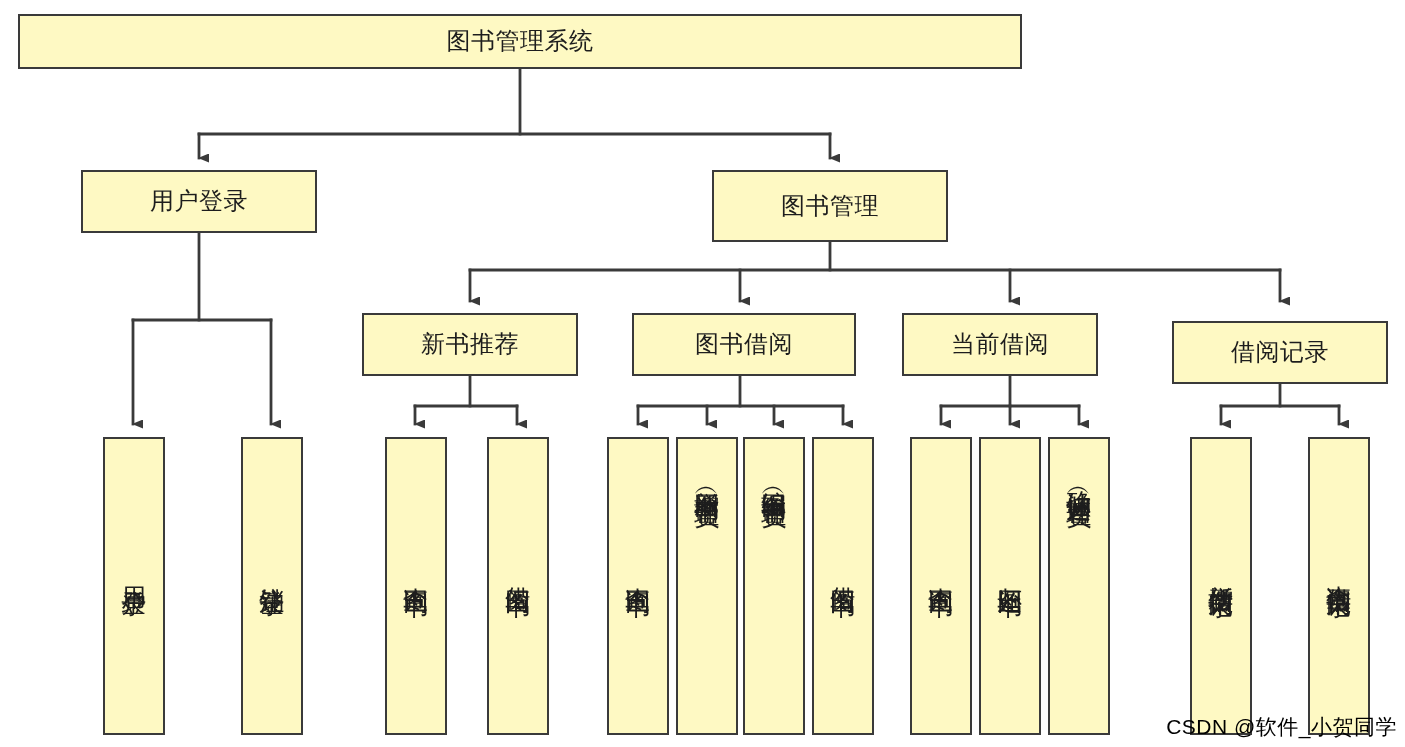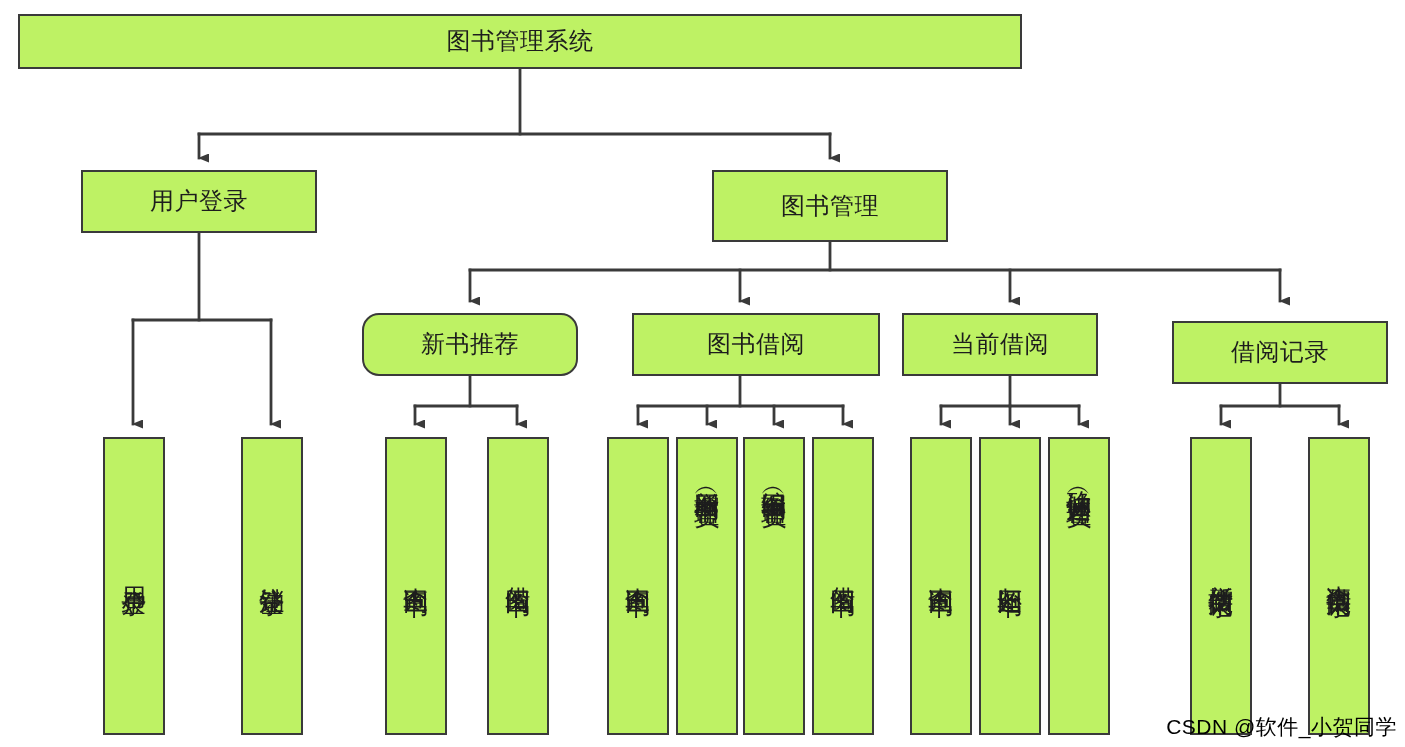--- a/index.html
+++ b/index.html
@@ -21,21 +21,21 @@
     position: absolute;
     left: 0;
     top: 0;
     width: 1405px;
     height: 747px;
     pointer-events: none;
   }
   .node {
     position: absolute;
     box-sizing: border-box;
-    background: #bef264;
+    background: #fef9c3;
     border: 2.5px solid #3a3a3a;
     display: flex;
     align-items: center;
     justify-content: center;
     color: #1d1d1d;
     overflow: hidden;
   }
   .node .label {
     display: block;
     text-align: center;
@@ -135,25 +135,25 @@
   </div>
 
   <div class="node horiz" style="left:81px; top:170px; width:236px; height:63px;">
     <span class="label">用户登录</span>
   </div>
 
   <div class="node horiz" style="left:712px; top:170px; width:236px; height:72px;">
     <span class="label">图书管理</span>
   </div>
 
-  <div class="node horiz" style="left:362px; top:313px; width:216px; height:63px;border-radius:17px;">
+  <div class="node horiz" style="left:362px; top:313px; width:216px; height:63px;">
     <span class="label">新书推荐</span>
   </div>
 
-  <div class="node horiz" style="left:632px; top:313px; width:248px; height:63px;">
+  <div class="node horiz" style="left:632px; top:313px; width:224px; height:63px;">
     <span class="label">图书借阅</span>
   </div>
 
   <div class="node horiz" style="left:902px; top:313px; width:196px; height:63px;">
     <span class="label">当前借阅</span>
   </div>
 
   <div class="node horiz" style="left:1172px; top:321px; width:216px; height:63px;">
     <span class="label">借阅记录</span>
   </div>

